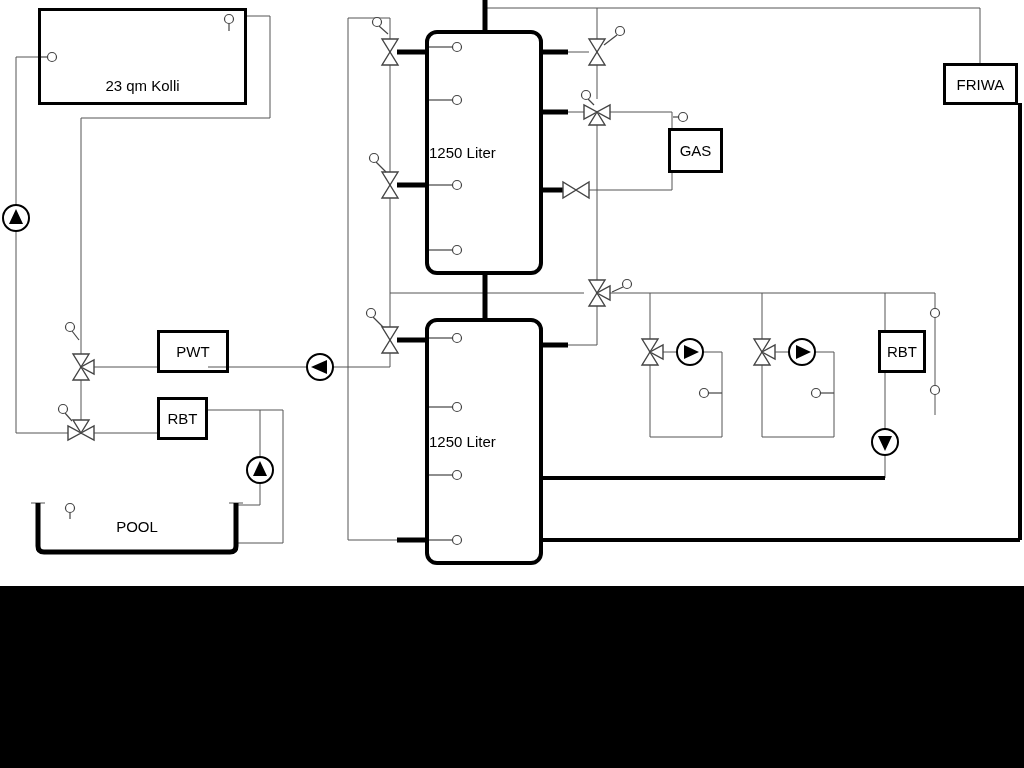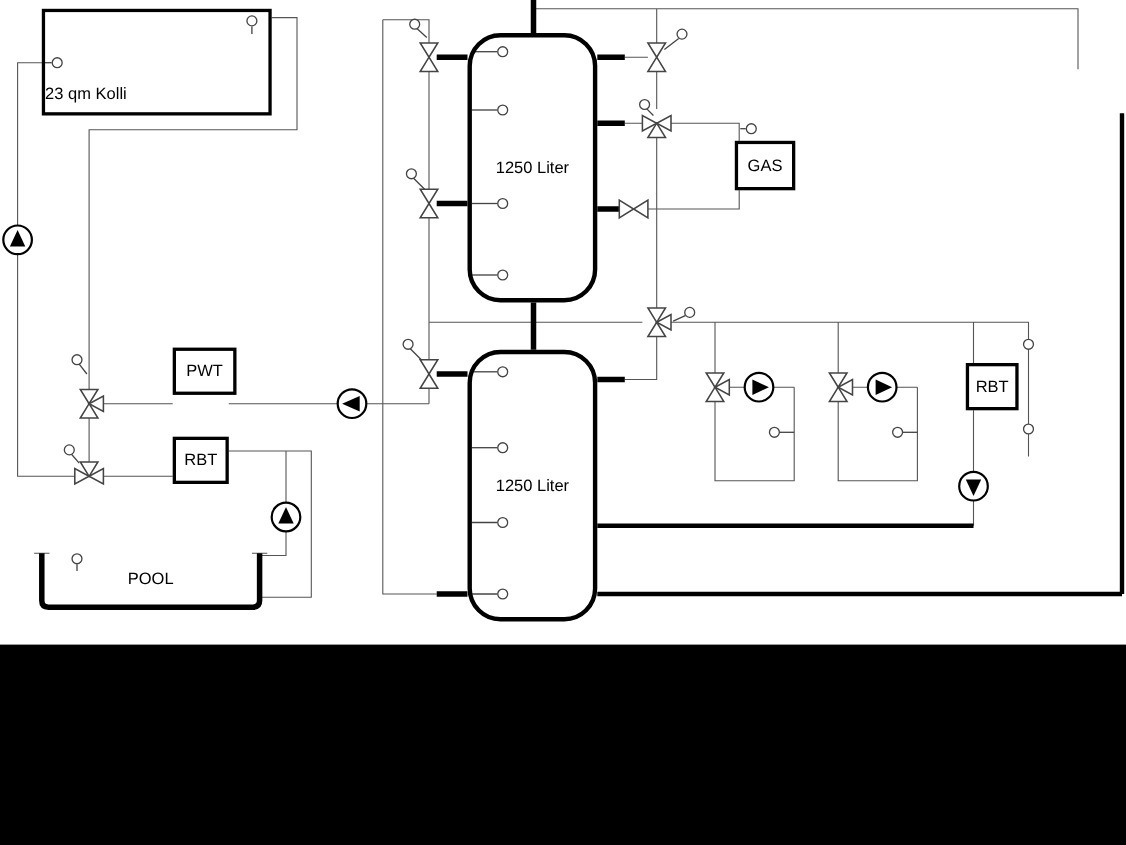--- a/index.html
+++ b/index.html
@@ -3,24 +3,24 @@
 <meta charset="utf-8">
 <style>
   *{margin:0;padding:0;box-sizing:border-box}
   html,body{background:#000}
   body{font-family:"Liberation Sans",sans-serif;color:#000}
   .stage{position:relative;width:1024px;height:768px;background:#fff;overflow:hidden}
   .svg-layer{position:absolute;left:0;top:0}
   .letterbox{position:absolute;left:0;top:586px;width:1024px;height:182px;background:#000}
   .box{position:absolute;border:3px solid #000;display:flex;align-items:center;justify-content:center;
        font-size:15px;background:transparent}
-  .tank{position:absolute;border:4px solid #000;border-radius:30px;display:flex;align-items:center;
-        justify-content:center;font-size:15px;background:transparent}
+  .tank{position:absolute;border:4px solid #000;border-radius:12px;display:flex;align-items:center;
+        justify-content:flex-start;font-size:15px;background:transparent}
   .collector{position:absolute;border:3px solid #000;background:transparent}
-  .collector-label{position:absolute;left:0;right:0;bottom:8px;font-size:15px}
+  .collector-label{position:absolute;left:0;right:0;bottom:8px;text-align:center;font-size:15px}
   .plain-label{position:absolute;font-size:15px;display:flex;align-items:flex-start;justify-content:center}
 </style>
 </head>
 <body>
 
 <div class="stage">
 
   <svg class="svg-layer" width="1024" height="586" viewBox="0 0 1024 586">
 
     <g stroke="#555" stroke-width="1" fill="none">
@@ -221,35 +221,38 @@
   </div>
 
   <div class="tank" style="left:425px;top:30px;width:118px;height:245px">
     <span>1250 Liter</span>
   </div>
 
   <div class="tank" style="left:425px;top:318px;width:118px;height:247px">
     <span>1250 Liter</span>
   </div>
 
-  <div class="box" style="left:157px;top:316px;width:58px;height:43px">
+  <div class="box" style="left:157px;top:330px;width:72px;height:43px">
     <span>PWT</span>
   </div>
 
   <div class="box" style="left:157px;top:397px;width:51px;height:43px">
     <span>RBT</span>
   </div>
 
   <div class="box" style="left:668px;top:128px;width:55px;height:45px">
     <span>GAS</span>
   </div>
 
   <div class="box" style="left:878px;top:330px;width:48px;height:43px">
     <span>RBT</span>
   </div>
 
+  <div class="box" style="left:943px;top:63px;width:75px;height:42px">
+    <span>FRIWA</span>
+  </div>
 
   <div class="plain-label" style="left:87px;top:518px;width:100px;height:24px">
     <span>POOL</span>
   </div>
 
   <div class="letterbox"></div>
 </div>
 
 </body></html>

